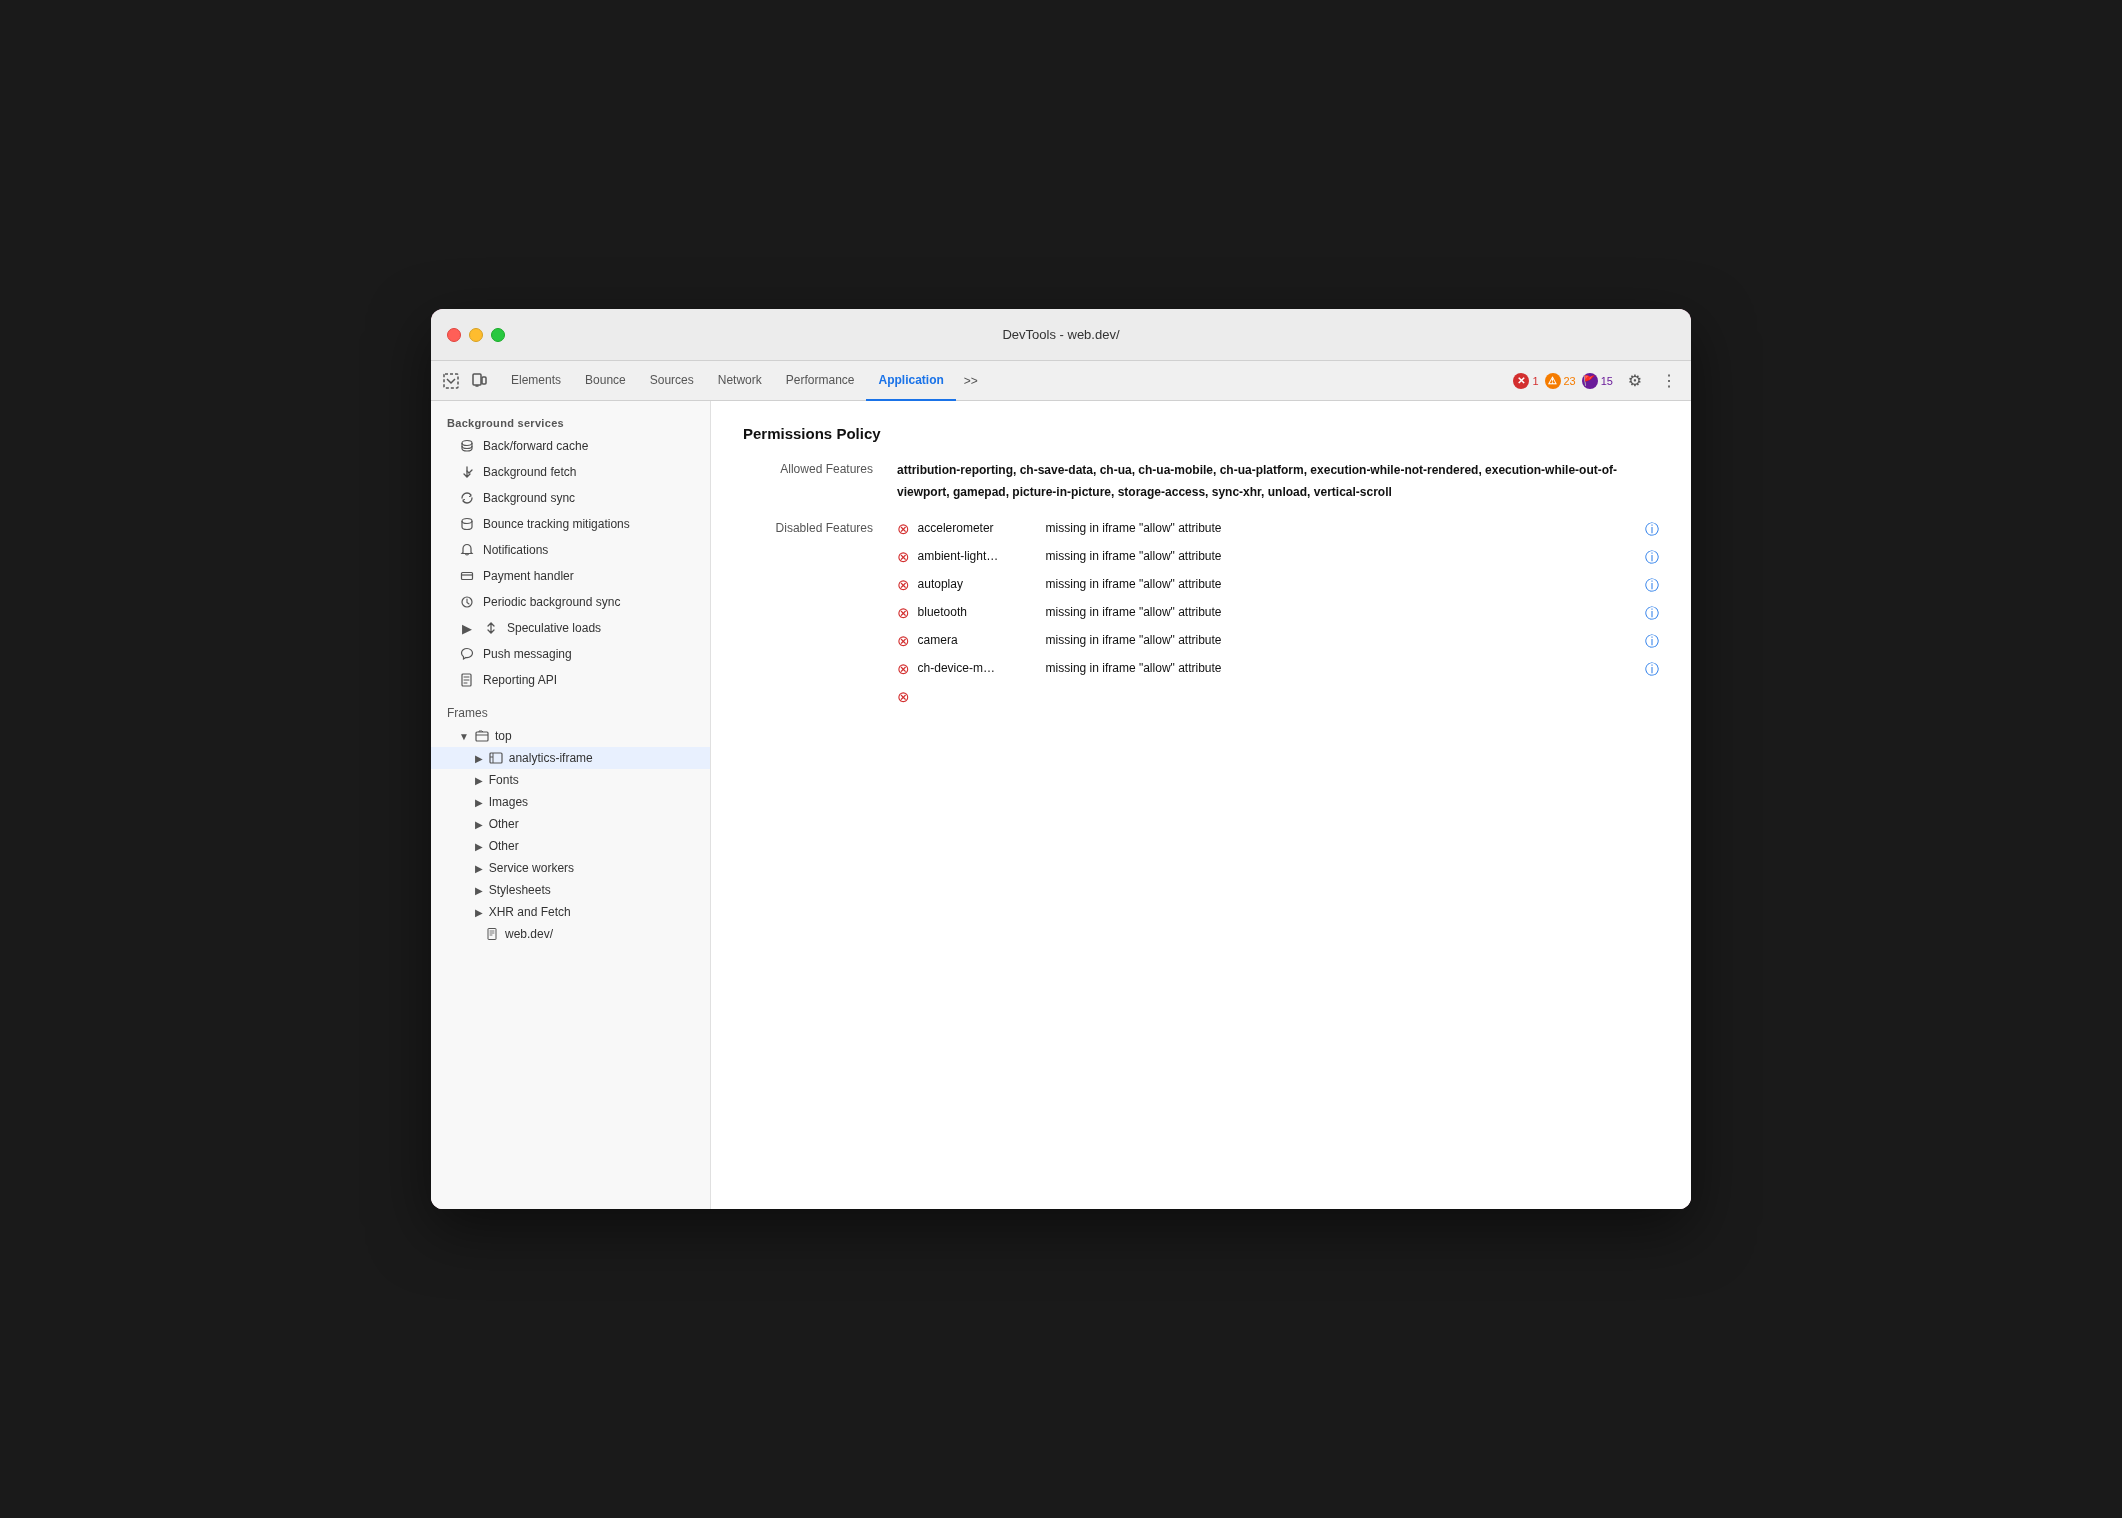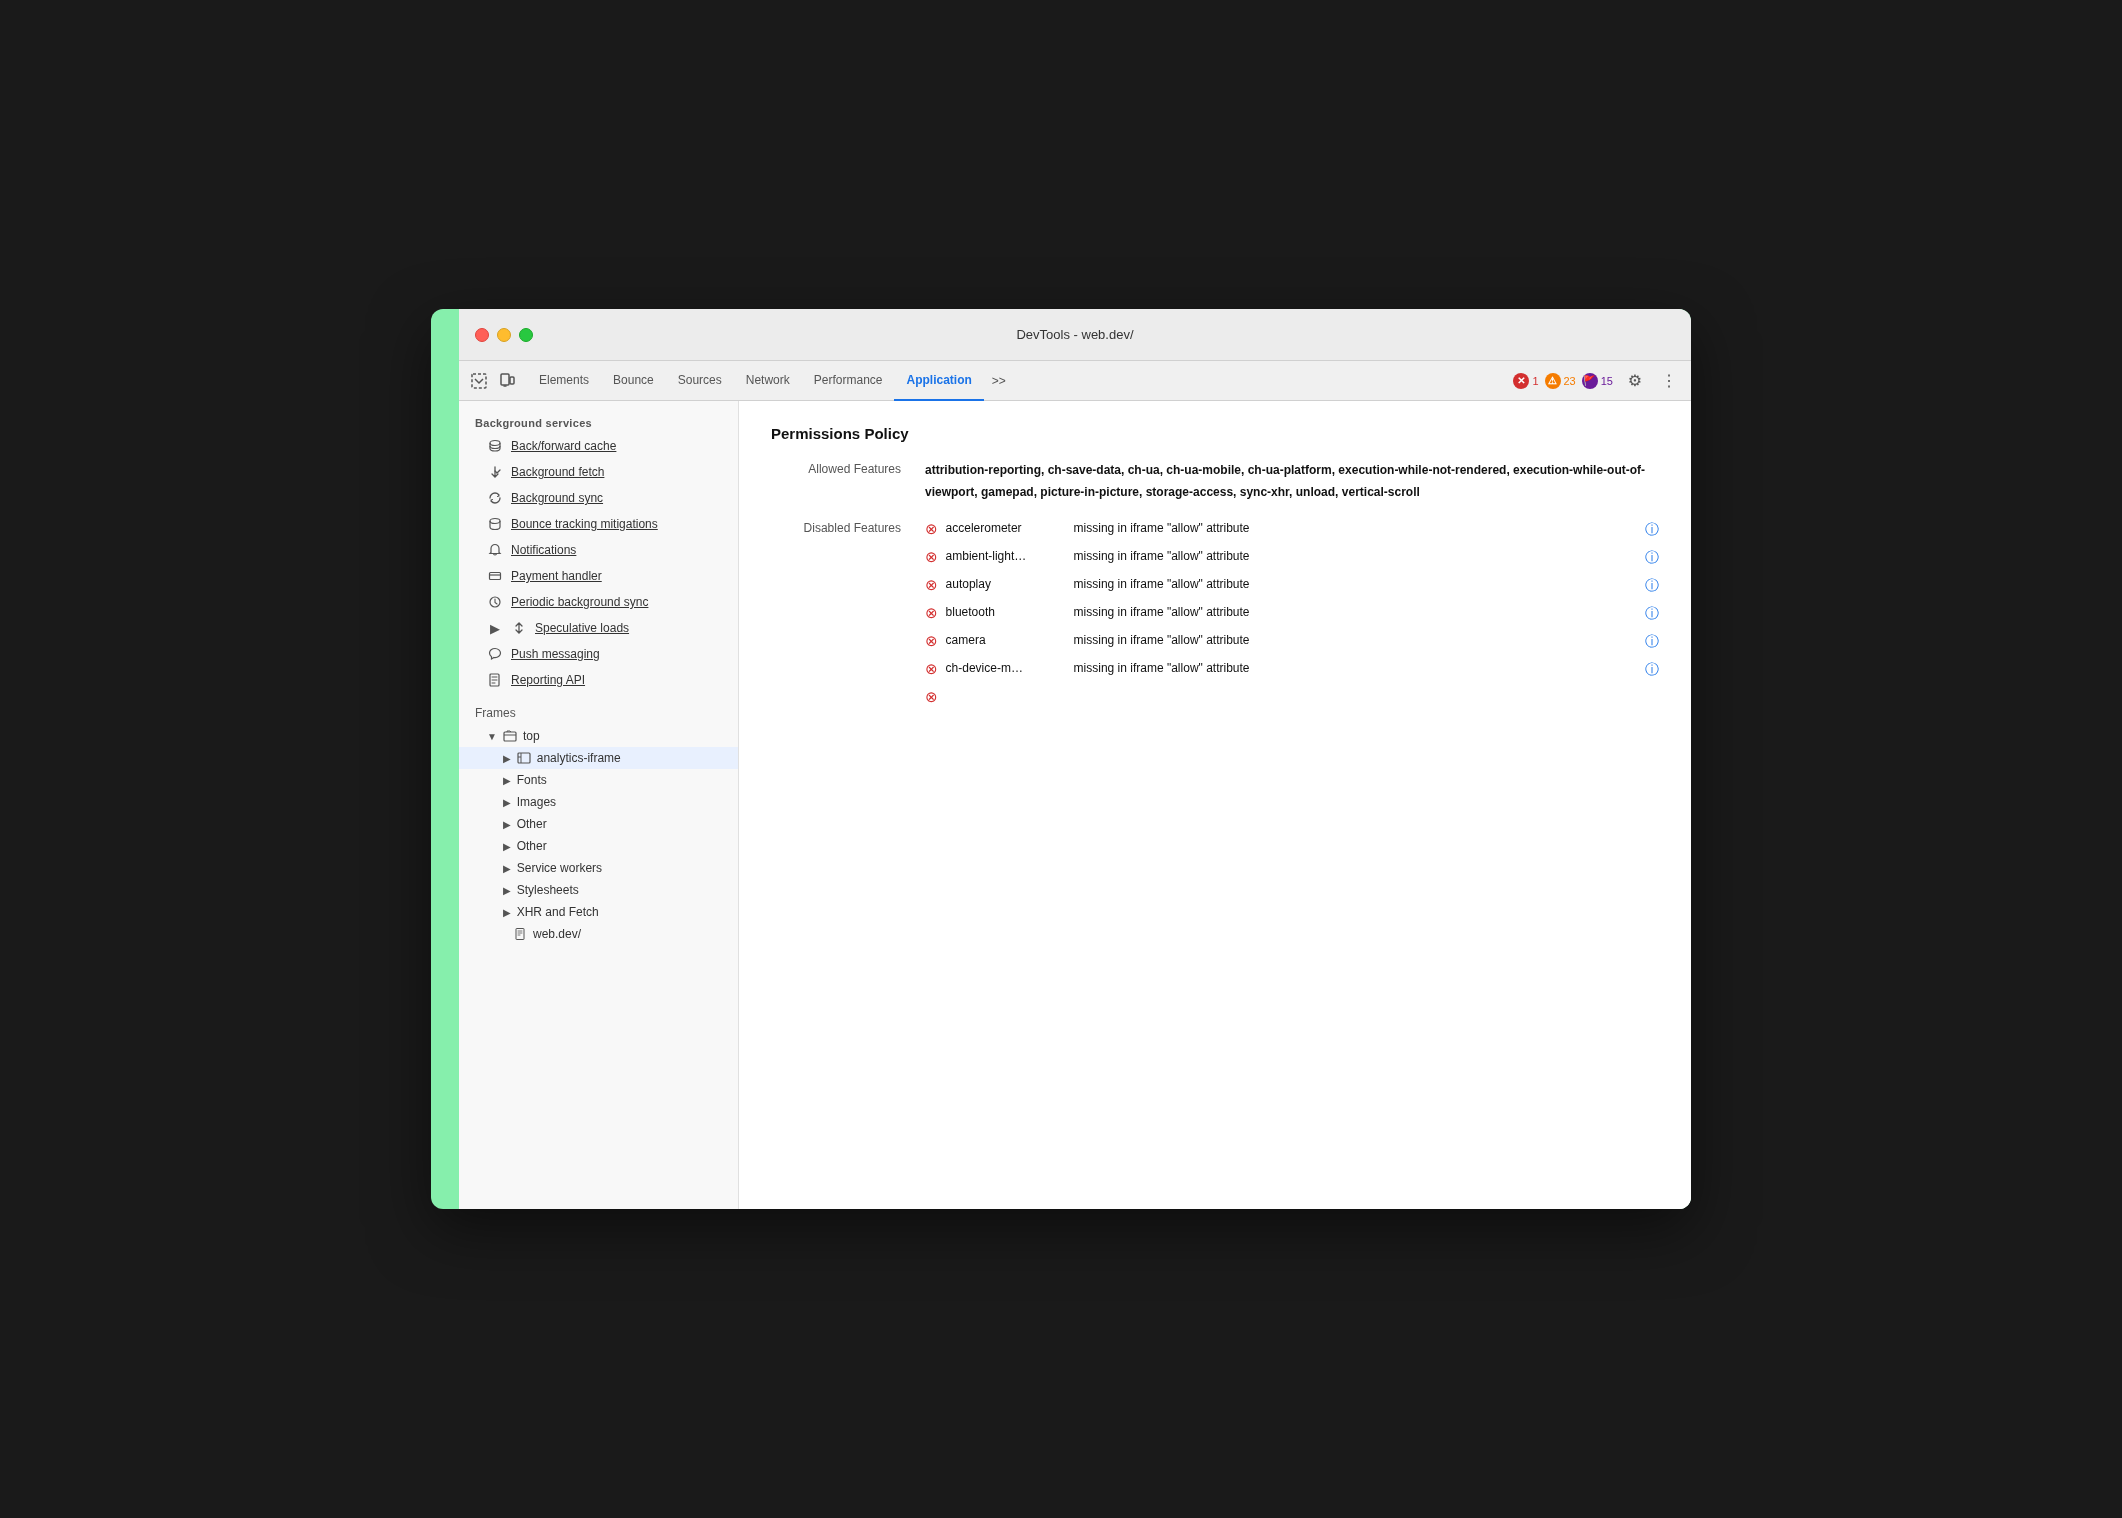--- a/index.html
+++ b/index.html
@@ -7,27 +7,26 @@
       background: #1a1a1a;
       display: flex;
       justify-content: center;
       align-items: center;
       min-height: 100vh;
       font-family: -apple-system, BlinkMacSystemFont, 'Helvetica Neue', sans-serif;
     }
     .window {
       width: 1260px;
       height: 900px;
-      background: #86efac;
+      background: #f9a8d4;
       border-radius: 12px;
       box-shadow: 0 20px 60px rgba(0,0,0,0.5);
       overflow: hidden;
       display: flex;
       flex-direction: column;
-      padding-left: 28px;
     }
     .titlebar {
       background: #ececec;
       height: 52px;
       display: flex;
       align-items: center;
       padding: 0 16px;
       border-bottom: 1px solid #d0d0d0;
       position: relative;
       flex-shrink: 0;
@@ -193,21 +192,20 @@
       height: 16px;
       display: flex;
       align-items: center;
       justify-content: center;
       font-size: 13px;
       flex-shrink: 0;
       color: #555;
     }
     .sidebar-item .item-label {
       font-size: 12px;
-      text-decoration: underline;
     }
     .frames-section { margin-top: 8px; }
     .frame-header {
       display: flex;
       align-items: center;
       gap: 6px;
       padding: 5px 16px;
       font-size: 12px;
       color: #555;
     }

